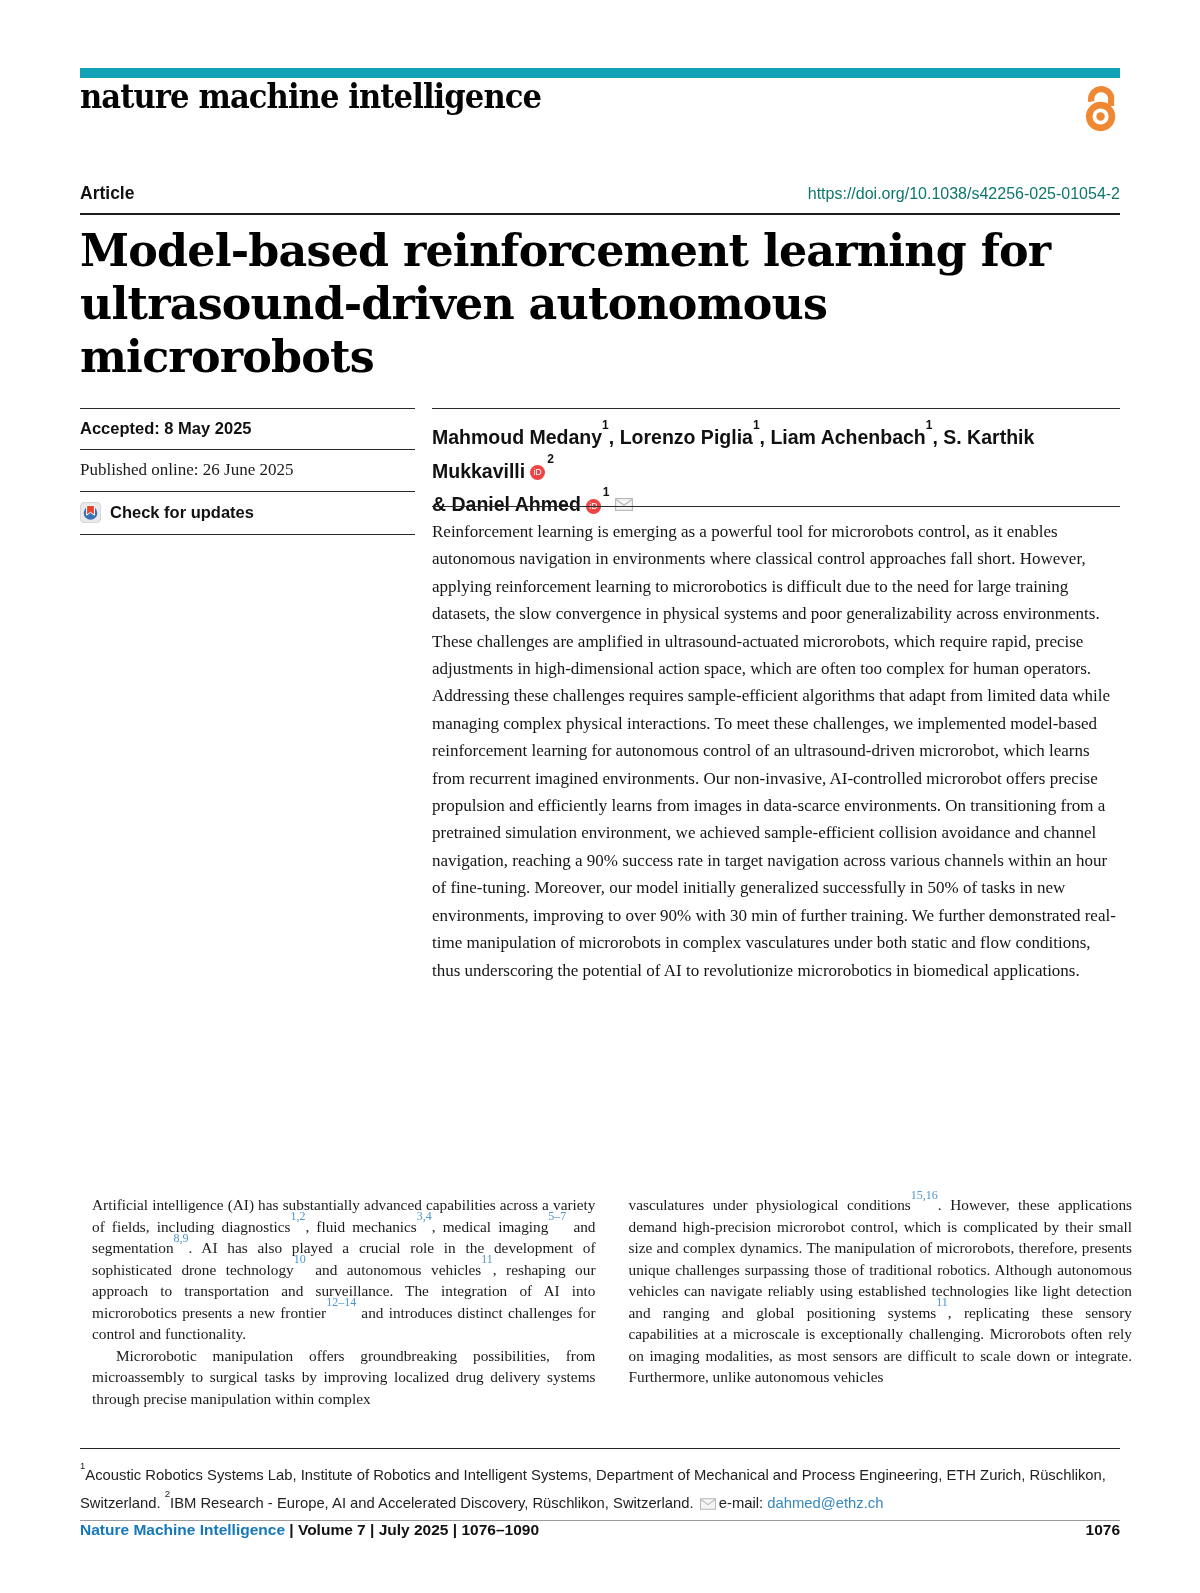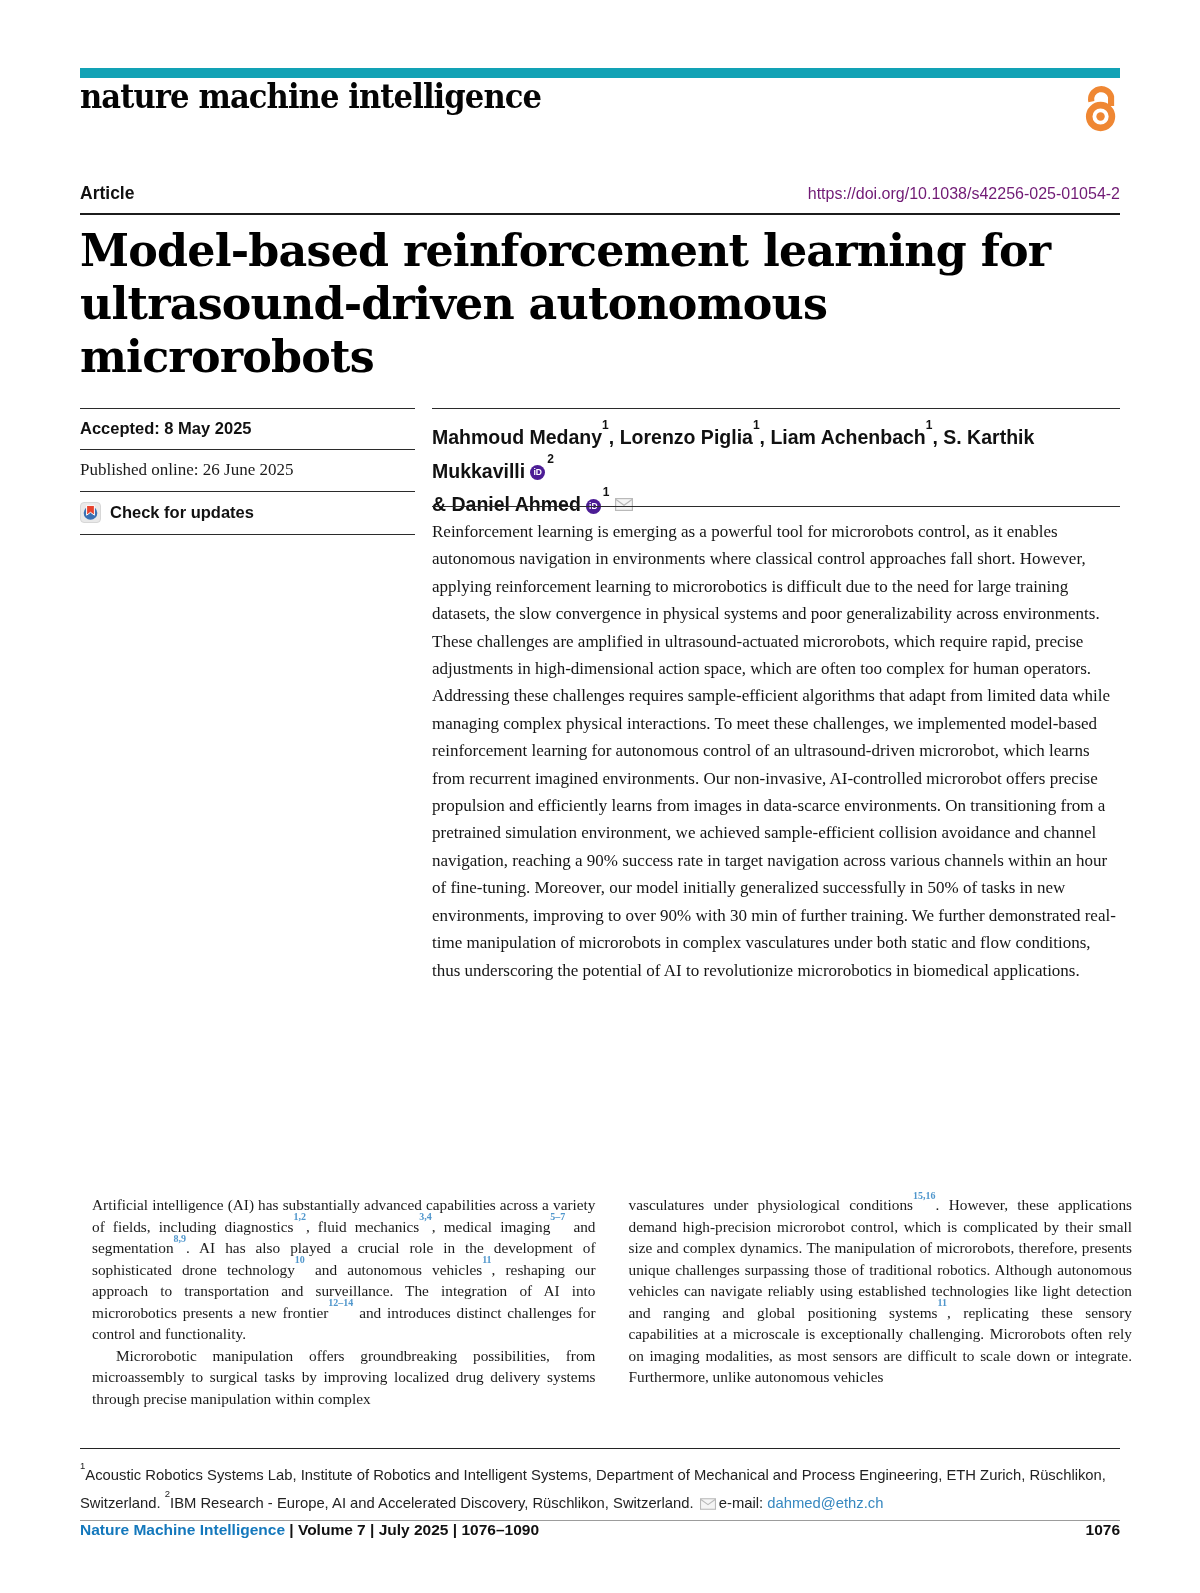--- a/index.html
+++ b/index.html
@@ -43,21 +43,21 @@
   .date-row.last { border-bottom: 1.5px solid #2b2b2b; }
   .check-row { display: flex; align-items: center; gap: 9px; cursor: pointer; }
   .crossmark { flex: 0 0 auto; display: block; }
 
   
   .authors-block { top: 408px; left: 432px; width: 688px; border-top: 1.5px solid #2b2b2b; padding-top: 9px; }
   .authors { font-weight: 700; font-size: 19.5px; line-height: 29px; color: #111; }
   .authors sup { font-size: 12px; position: relative; top: -7px; font-weight: 700; }
   .orcid {
     display: inline-block; width: 15px; height: 15px; border-radius: 50%;
-    background: #4c1d95; color: #fff; font-size: 8.5px; font-weight: 700;
+    background: #ef4444; color: #fff; font-size: 8.5px; font-weight: 400;
     text-align: center; line-height: 15px; vertical-align: 2px; margin: 0 2px 0 5px;
     text-decoration: none;
   }
   .mail-icon { vertical-align: 0px; margin-left: 5px; }
 
   
   .abstract-block { top: 506px; left: 432px; width: 688px; border-top: 1.5px solid #2b2b2b; padding-top: 11px; }
   .abstract-text {
     font-family: "Liberation Serif", serif;
     font-size: 17px; line-height: 27.4px; color: #151515;
@@ -65,21 +65,21 @@
 
   
   .body-cols { top: 1194px; left: 92px; width: 1040px; display: flex; gap: 33px; }
   .col { width: 504px; }
   .body-p {
     font-family: "Liberation Serif", serif;
     font-size: 15.3px; line-height: 21.5px; color: #1a1a1a;
     text-align: justify;
   }
   .body-p.indent { text-indent: 24px; }
-  sup.ref { font-size: 10px; position: relative; top: -5px; line-height: 0; font-weight: bold; }
+  sup.ref { font-size: 12px; position: relative; top: -5px; line-height: 0; }
 
   
   .footnote-block { top: 1448px; left: 80px; width: 1040px; border-top: 1.5px solid #242424; padding-top: 10px; }
   .footnote-text { font-size: 14.8px; line-height: 23.5px; color: #222; font-weight: 400; }
   .footnote-text sup { font-size: 9.5px; position: relative; top: -5px; }
   .email-link { text-decoration: none; margin-top: 16px; }
   .fn-mail-icon { vertical-align: -2px; margin: 0 3px 0 2px; }
 
   
   .footer-block { top: 1520px; left: 80px; width: 1040px; border-top: 1px solid #9c9c9c; display: flex; justify-content: space-between; }
@@ -96,21 +96,21 @@
   <div class="abs oa-icon">
     <svg width="42" height="56" viewBox="0 0 48 62" aria-hidden="true">
       <path d="M13 26 A 11.5 11.5 0 1 1 35.5 20.5 L 35.5 31" fill="none" stroke="#ef8733" stroke-width="7"></path>
       <circle cx="23.5" cy="43" r="13" fill="none" stroke="#ef8733" stroke-width="7.5"></circle>
       <circle cx="23.5" cy="43" r="4.8" fill="#ef8733"></circle>
     </svg>
   </div>
 
   <div class="abs header-row">
     <span class="article-label">Article</span>
-    <a class="doi-link" href="#" style="color:#701a75">https://doi.org/10.1038/s42256-025-01054-2</a>
+    <a class="doi-link" href="#" style="color:#0f766e">https://doi.org/10.1038/s42256-025-01054-2</a>
   </div>
   <div class="abs header-rule"></div>
 
   <h1 class="abs paper-title"><span>Model-based reinforcement learning for</span><br><span>ultrasound-driven autonomous microrobots</span></h1>
 
   <div class="abs dates-col">
     <div class="date-row">Accepted: 8 May 2025</div>
     <div class="date-row serif">Published online: 26 June 2025</div>
     <div class="date-row last check-row">
       <svg class="crossmark" width="21" height="21" viewBox="0 0 21 21" aria-hidden="true">

